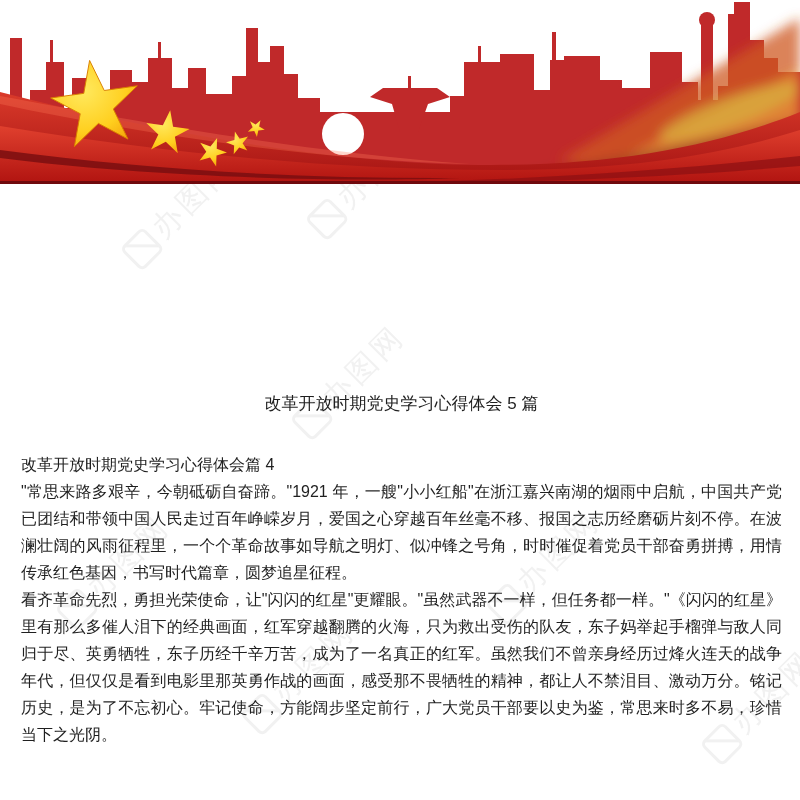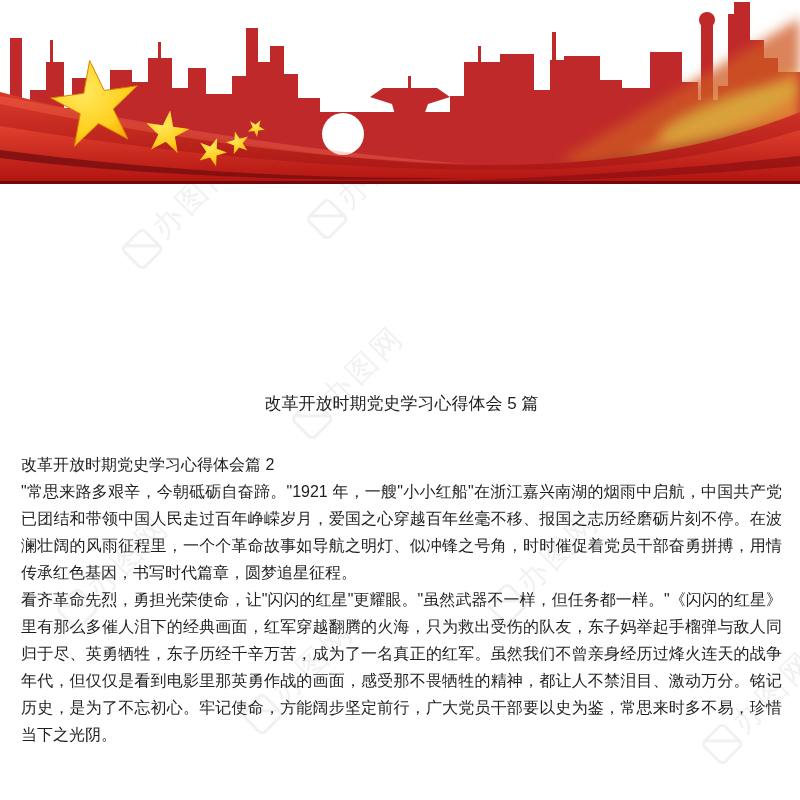--- a/index.html
+++ b/index.html
@@ -128,16 +128,16 @@
     <span>办图网</span>
   </div>
   <div class="wm" style="left:690px;top:685px;">
     <span class="wm-logo"></span>
     <span>办图网</span>
   </div>
 </div>
 
 <div class="doc">
   <h1 class="doc-title">改革开放时期党史学习心得体会 5 篇</h1>
-  <p class="para">改革开放时期党史学习心得体会篇 2</p>
+  <p class="para">改革开放时期党史学习心得体会篇 4</p>
   <p class="para">"常思来路多艰辛，今朝砥砺自奋蹄。"1921 年，一艘"小小红船"在浙江嘉兴南湖的烟雨中启航，中国共产党已团结和带领中国人民走过百年峥嵘岁月，爱国之心穿越百年丝毫不移、报国之志历经磨砺片刻不停。在波澜壮阔的风雨征程里，一个个革命故事如导航之明灯、似冲锋之号角，时时催促着党员干部奋勇拼搏，用情传承红色基因，书写时代篇章，圆梦追星征程。</p>
   <p class="para">看齐革命先烈，勇担光荣使命，让"闪闪的红星"更耀眼。"虽然武器不一样，但任务都一样。"《闪闪的红星》里有那么多催人泪下的经典画面，红军穿越翻腾的火海，只为救出受伤的队友，东子妈举起手榴弹与敌人同归于尽、英勇牺牲，东子历经千辛万苦，成为了一名真正的红军。虽然我们不曾亲身经历过烽火连天的战争年代，但仅仅是看到电影里那英勇作战的画面，感受那不畏牺牲的精神，都让人不禁泪目、激动万分。铭记历史，是为了不忘初心。牢记使命，方能阔步坚定前行，广大党员干部要以史为鉴，常思来时多不易，珍惜当下之光阴。</p>
 </div>
 
 </body></html>

